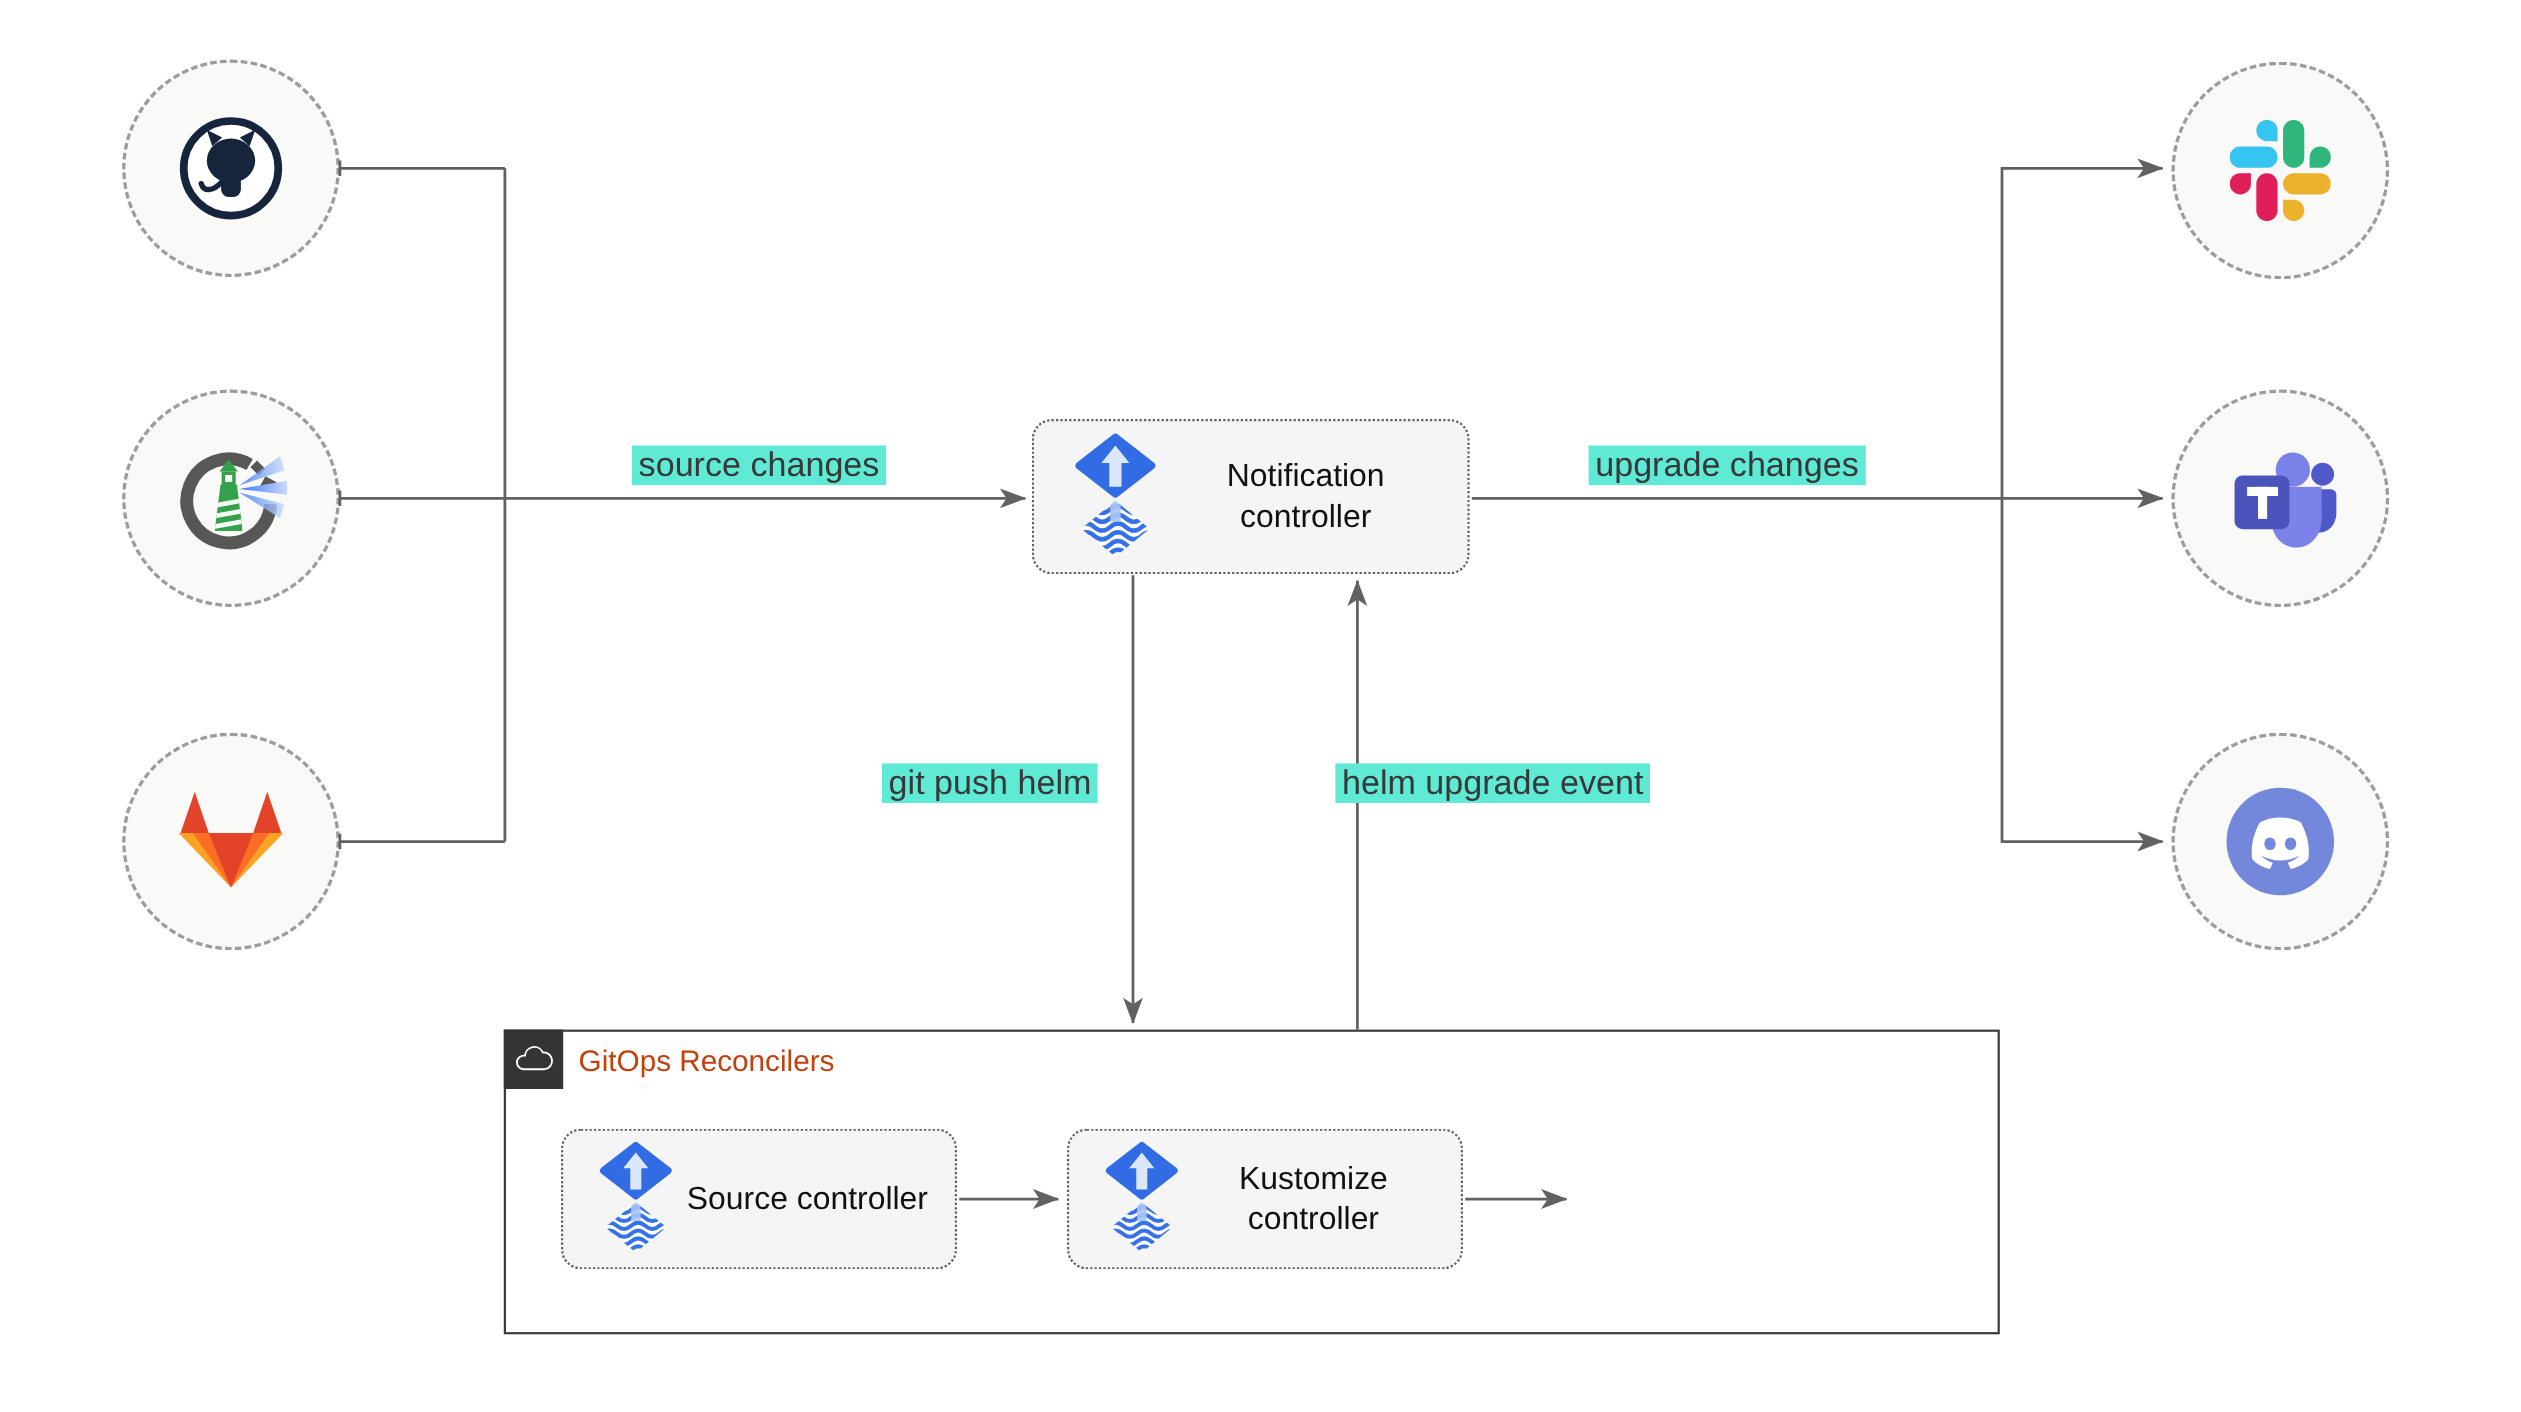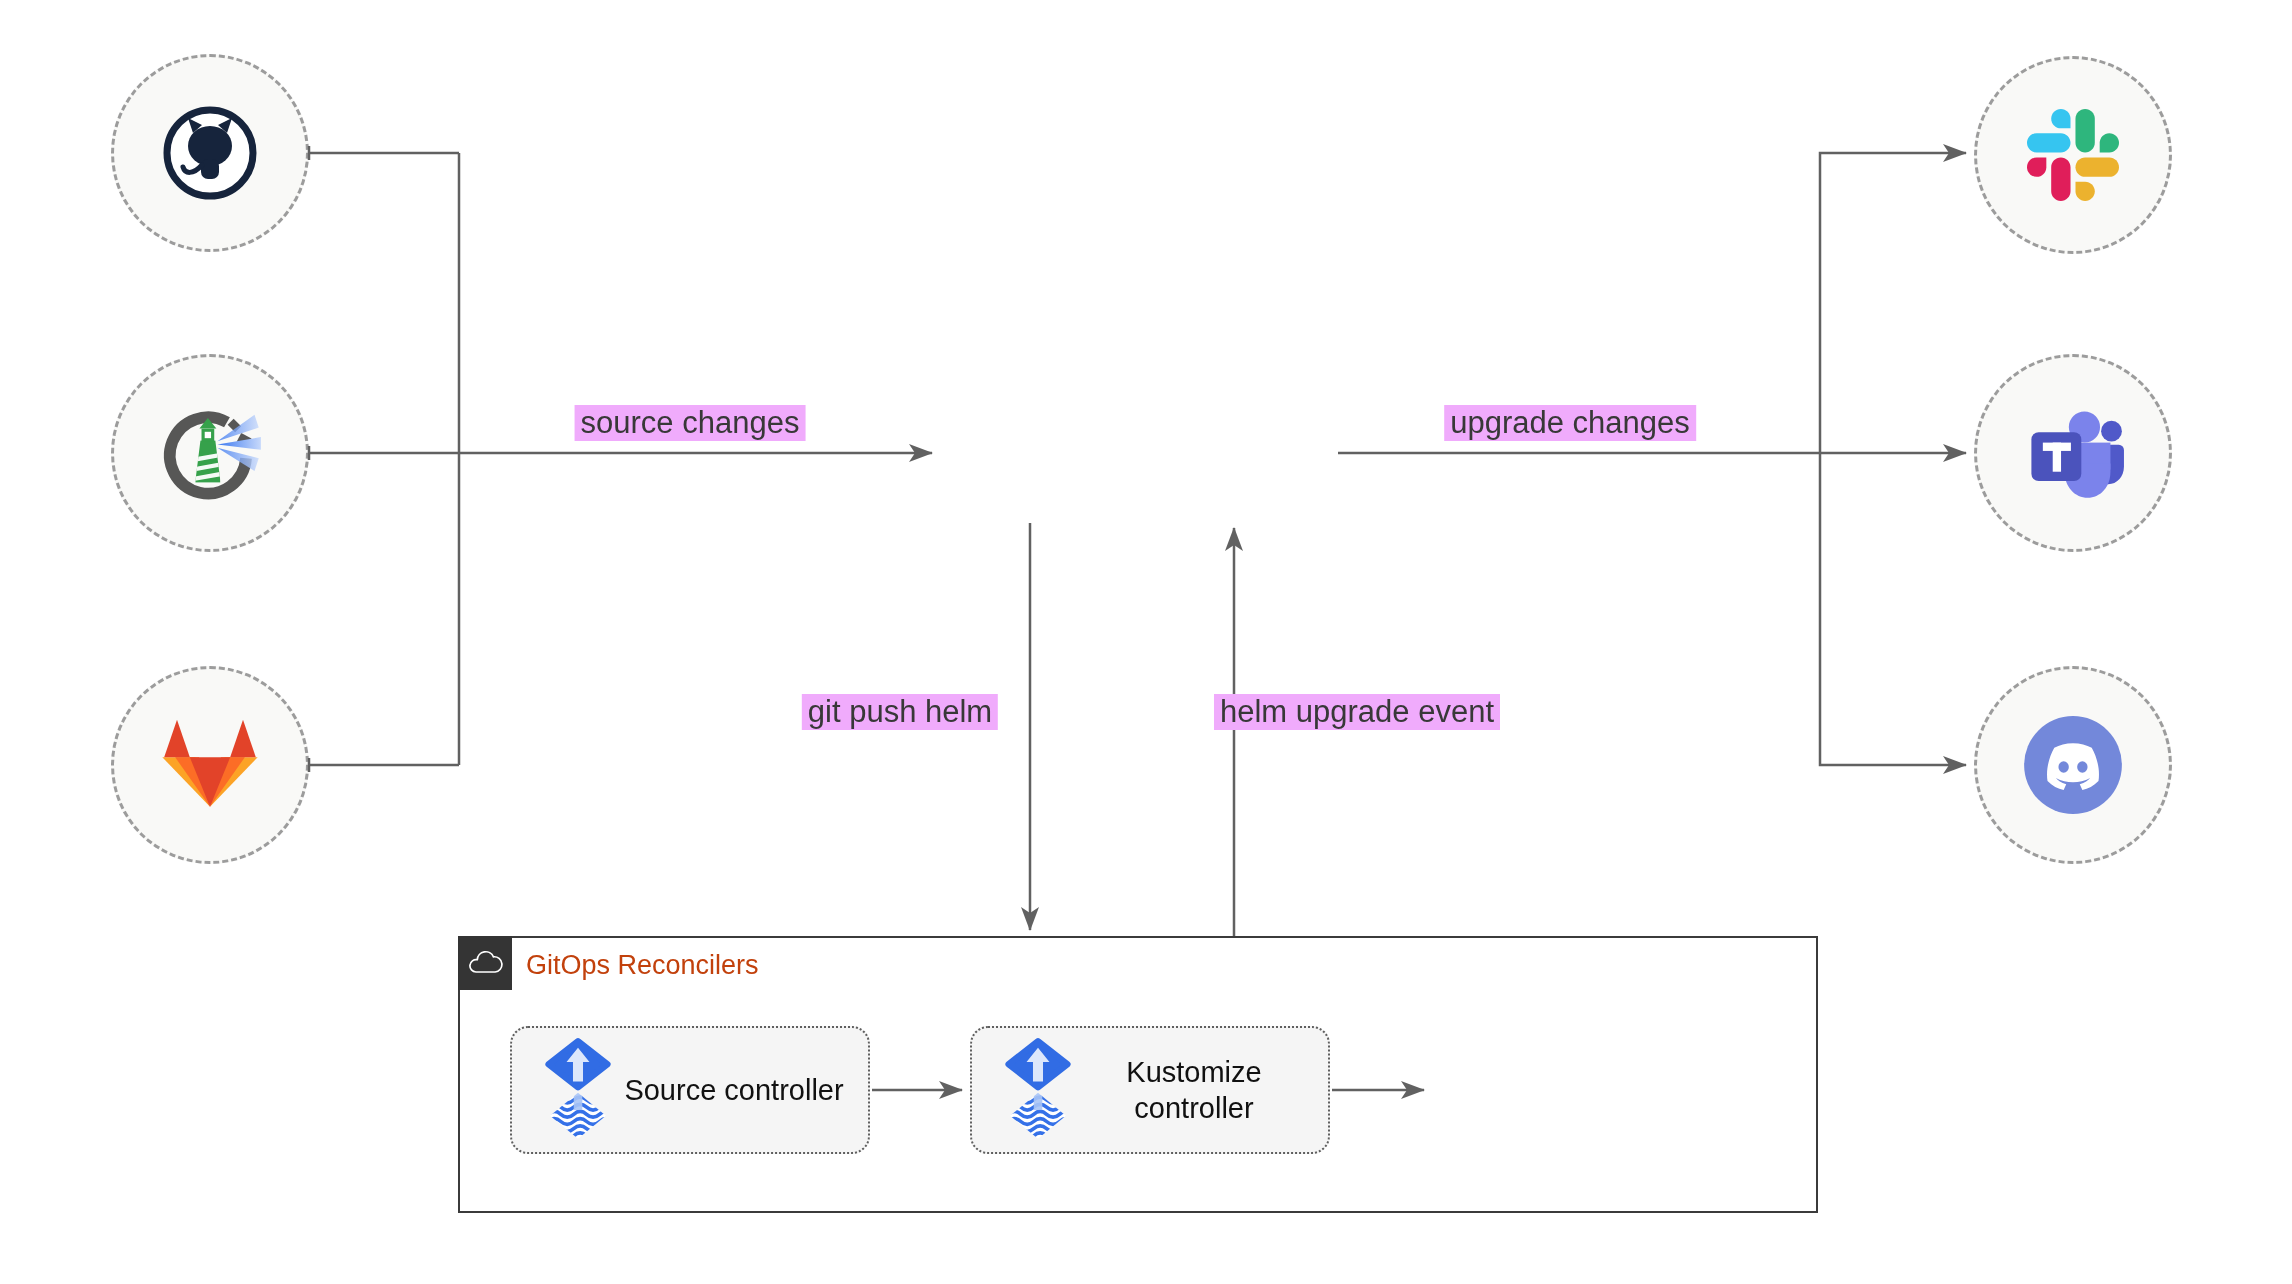--- a/index.html
+++ b/index.html
@@ -21,21 +21,21 @@
   
   .group-box{position:absolute;left:458px;top:936px;width:1360px;height:277px;
              border:2px solid #3b3b3b;background:#ffffff;box-sizing:border-box;}
   .group-corner{position:absolute;left:-2px;top:-2px;width:54px;height:54px;
                 background:#343434;display:flex;align-items:center;justify-content:center;}
   .group-label{position:absolute;left:66px;top:0;height:54px;line-height:54px;
                font-size:27px;color:#c2410c;white-space:nowrap;}
 
   
   .edge-label{position:absolute;transform:translate(-50%,-50%);font-size:31px;
-              color:#383838;background:#f0abfc;padding:0 6px;white-space:nowrap;z-index:4;}
+              color:#383838;background:#5eead4;padding:0 6px;white-space:nowrap;z-index:4;}
 
   svg.overlay{position:absolute;left:0;top:0;z-index:3;pointer-events:none;}
   .node-icon{display:block;}
 </style>
 </head>
 <body>
 
 <div class="canvas">
 
   <svg width="0" height="0" style="position:absolute" aria-hidden="true">
@@ -177,20 +177,26 @@
     <svg class="node-icon" width="104" height="104">
         <use href="#sym-teams"></use>
       </svg>
   </div>
   <div class="circle-node" style="left:1974px;top:666px;">
     <svg class="node-icon" width="104" height="104">
         <use href="#sym-discord"></use>
       </svg>
   </div>
 
+  <div class="ctrl-box" style="left:938px;top:381px;width:398px;height:141px;">
+    <svg class="flux" width="80" height="118" style="margin-left:34px;">
+        <use href="#sym-flux"></use>
+      </svg>
+    <div class="ctrl-label">Notification controller</div>
+  </div>
 
   <div class="group-box">
     <div class="group-corner">
       <svg width="36" height="26">
           <use href="#sym-cloud"></use>
         </svg>
     </div>
     <div class="group-label">GitOps Reconcilers</div>
   </div>
 

